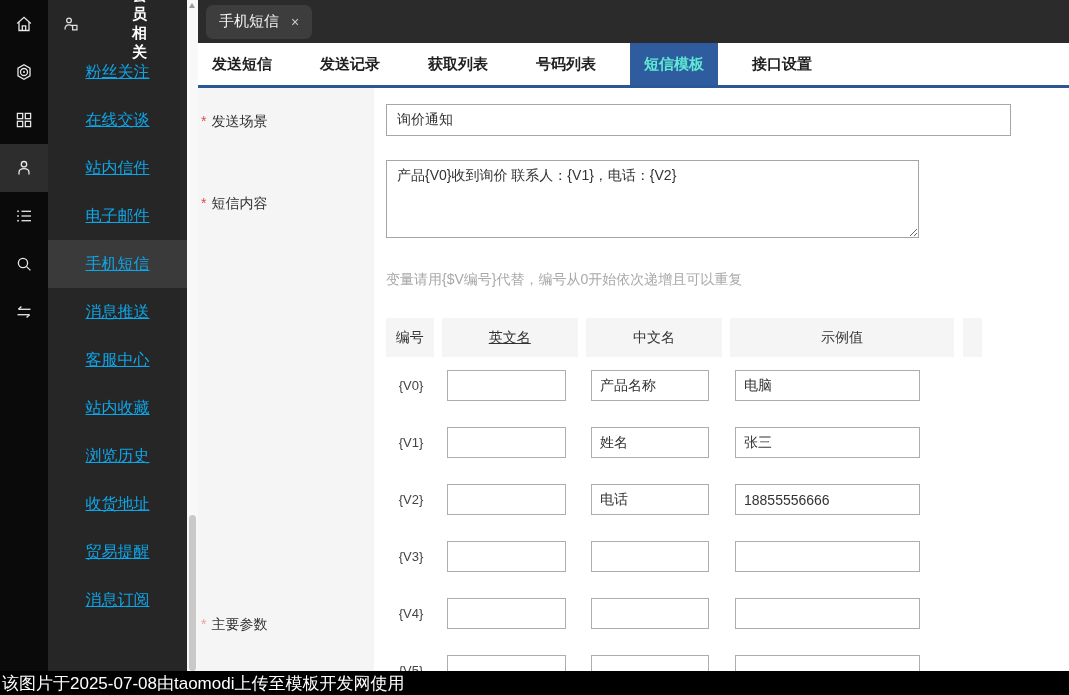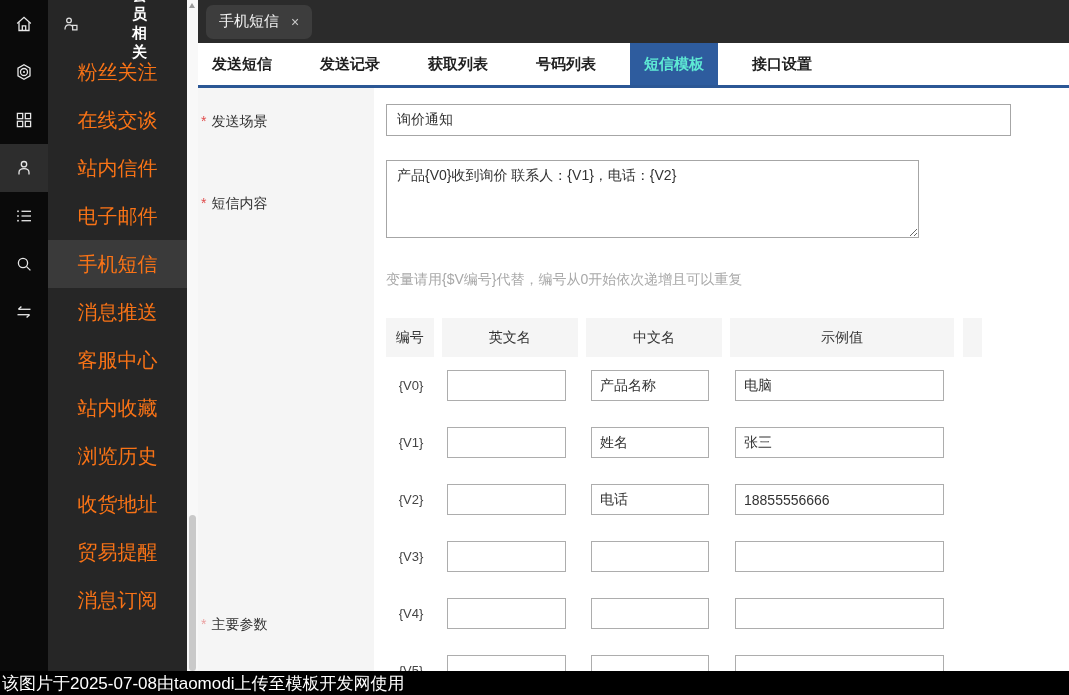--- a/index.html
+++ b/index.html
@@ -11,21 +11,21 @@
   
   .rail { width:48px; background:#0a0a0a; flex:none; }
   .rail-item { width:48px; height:48px; display:flex; align-items:center; justify-content:center; color:#e8e8e8; cursor:pointer; }
   .rail-item.active { background:#2d2d2d; }
 
   
   .sidebar { width:139px; background:#262626; flex:none; }
   .sidebar-header { height:48px; display:flex; align-items:center; padding:0 12px 0 14px; color:#fff; font-size:15px; font-weight:bold; cursor:pointer;gap:45px; }
   .hdr-icn { color:#e0e0e0; display:flex; margin-right:7px; }
   .chev { margin-left:auto; color:#b9b9b9; display:flex; }
-  .sidebar-item { height:48px; display:flex; align-items:center; justify-content:center; color:#f97316; font-size:20px; cursor:pointer; }
+  .sidebar-item { height:48px; display:flex; align-items:center; justify-content:center; color:#0ea5e9; font-size:16px; cursor:pointer;text-decoration:underline; }
   .sidebar-item.active { background:#3a3a3a; }
 
   
   .side-scroll { width:11px; background:#f8f8f8; flex:none; position:relative; }
   .up-arrow { position:absolute; top:3px; left:2px; width:0; height:0;
     border-left:3.5px solid transparent; border-right:3.5px solid transparent; border-bottom:5px solid #9a9a9a; }
   .thumb { position:absolute; top:515px; bottom:0; left:2px; width:7px; background:#c9c9c9; border-radius:4px; }
 
   
   .main { flex:1; display:flex; flex-direction:column; min-width:0; }
@@ -50,28 +50,28 @@
   .scene-input { position:absolute; left:12px; top:16px; width:625px; height:32px; border:1px solid #a6a6a6; background:#fff;
     padding:0 10px; font-size:14px; color:#333; font-family:inherit; outline:none; }
   .content-textarea { position:absolute; left:12px; top:72px; width:533px; height:78px; border:1px solid #a6a6a6; background:#fff;
     padding:6px 10px; font-size:14px; color:#333; font-family:inherit; outline:none; resize:both; }
   .hint { position:absolute; left:12px; top:183px; font-size:14px; color:#a8a8a8; white-space:nowrap; }
 
   .params { position:absolute; left:12px; top:230px; width:596px; }
   .params-header { display:flex; height:39px;gap:7px; }
   .ph-cell { background:#f5f5f5; display:flex; align-items:center; justify-content:center; font-size:14px; color:#333; }
   .ph-cell + .ph-cell { margin-left:1px; }
-  .c0 { width:50px; } .c1 { width:143px; } .c2 { width:143px; } .c3 { width:235px; }
+  .c0 { width:50px; } .c1 { width:143px;text-decoration:underline; } .c2 { width:143px; } .c3 { width:235px; }
   .c-spacer { width:20px; margin-left:2px !important; }
   .param-row { display:flex; align-items:center; height:57px; }
   .pr-id { width:50px; text-align:center; font-size:13px; color:#444; flex:none; }
   .pr-input { height:31px; border:1px solid #adadad; background:#fff; padding:0 8px; font-size:14px; color:#333; font-family:inherit; outline:none; flex:none; }
   .pr-en { margin-left:11px; width:119px; }
   .pr-cn { margin-left:25px; width:118px; }
-  .pr-ex { margin-left:26px; width:209px; }
+  .pr-ex { margin-left:26px; width:185px; }
 
   .bottombar { width:1069px; height:24px; background:#000; color:#fff; display:flex; align-items:center; padding-left:2px; font-size:17px; }
   .icn { display:inline-flex; }
 </style>
 </head>
 <body>
 
 <div class="app">
 
   <div class="rail">

